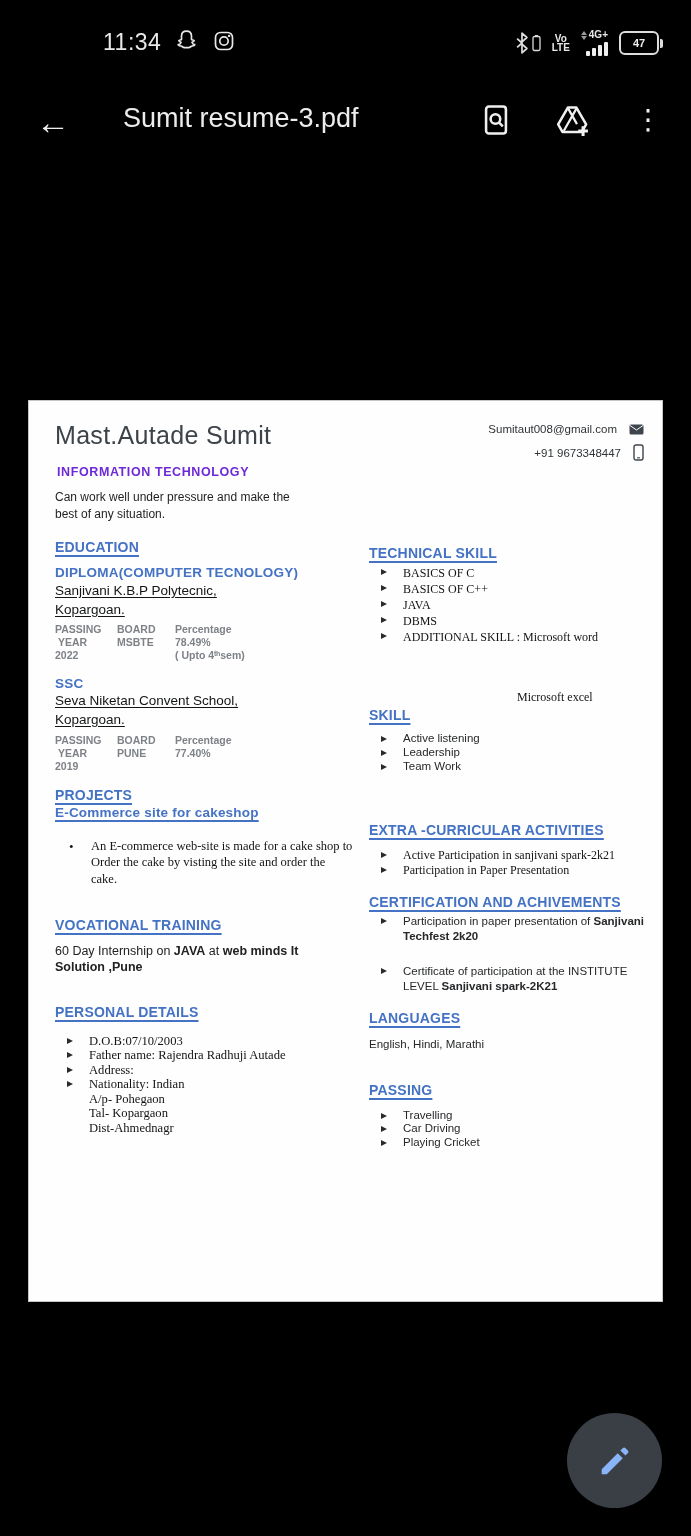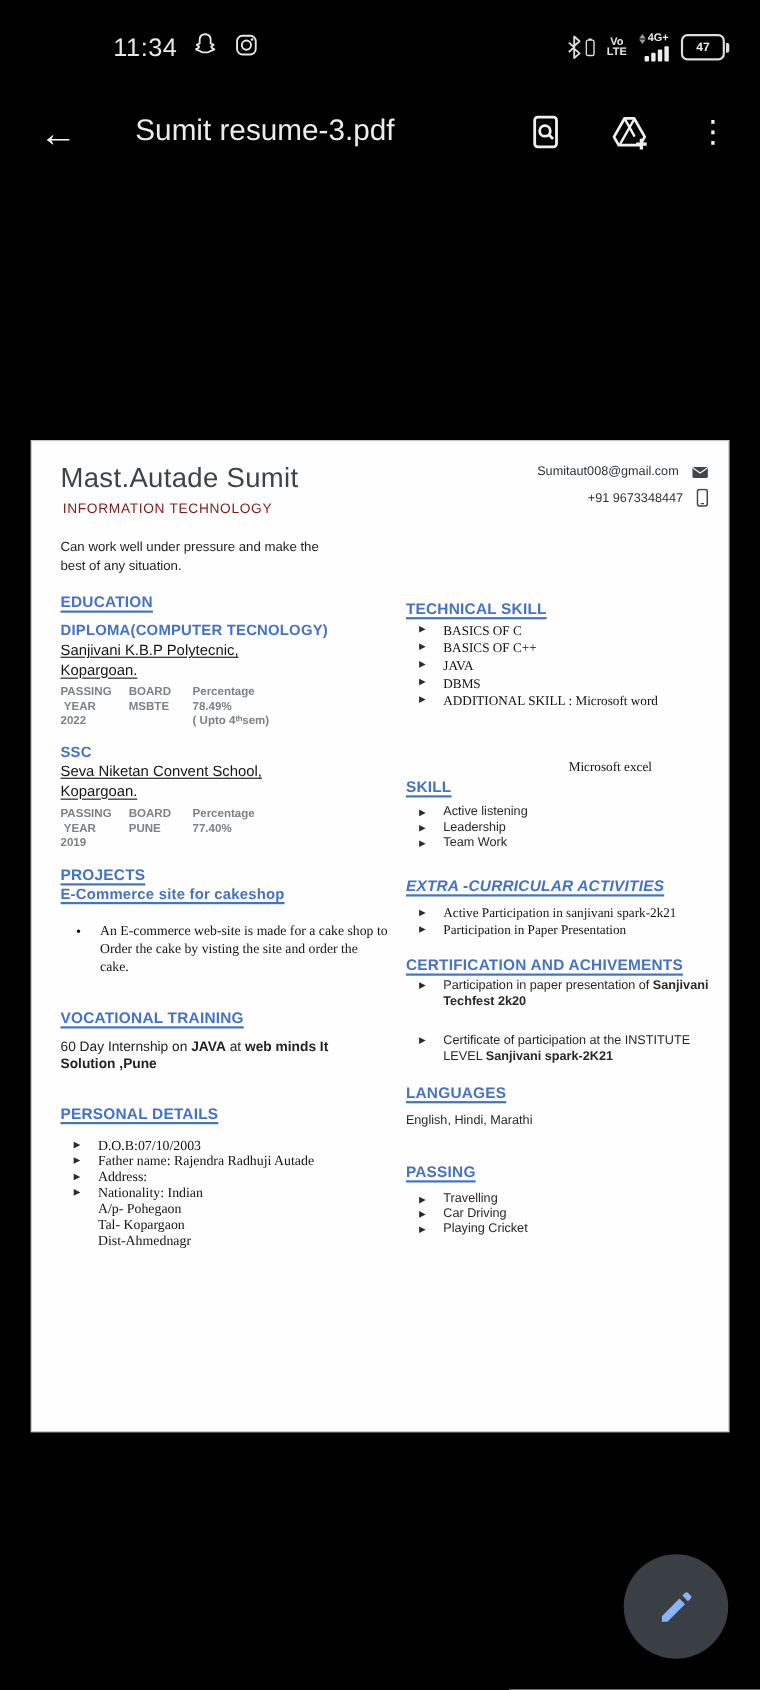--- a/index.html
+++ b/index.html
@@ -28,21 +28,21 @@
   .app-bar{position:absolute;left:0;top:85px;width:691px;height:78px;display:flex;align-items:center;color:#e9e9e9;}
   .back-btn{position:absolute;left:30px;top:14px;width:46px;height:46px;font-size:34px;line-height:46px;text-align:center;color:#f0f0f0;}
   .app-title{position:absolute;left:123px;top:18px;font-size:27px;color:#ececec;white-space:nowrap;}
   .ab-icons{position:absolute;right:20px;top:12px;display:flex;align-items:center;gap:30px;}
   .ab-icon{width:46px;height:46px;display:flex;align-items:center;justify-content:center;}
   .overflow-glyph{font-size:28px;color:#f0f0f0;line-height:46px;}
   
   .pdf-area{position:absolute;left:0;top:163px;width:691px;height:1237px;}
   .page{position:absolute;left:28px;top:237px;width:635px;height:902px;background:#fefefe;border:1px solid #c6c6c6;box-sizing:border-box;}
   .name{position:absolute;left:26px;top:20px;font-size:25px;color:#3d4348;letter-spacing:.3px;}
-  .role{position:absolute;left:28px;top:54px;font-size:12.5px;color:#7f1d1d;letter-spacing:.6px;}
+  .role{position:absolute;left:28px;top:64px;font-size:12.5px;color:#6d28d9;letter-spacing:.6px;font-weight:bold;}
   .contact{position:absolute;right:18px;top:22px;display:flex;flex-direction:column;gap:9px;align-items:flex-end;}
   .c-row{display:flex;align-items:center;gap:12px;}
   .c-text{font-size:11.5px;color:#2f3336;}
   .summary{position:absolute;left:26px;top:88px;width:238px;font-size:12px;line-height:1.4;color:#1d1f21;}
   
   .col-left{position:absolute;left:26px;top:138px;width:302px;}
   .col-right{position:absolute;left:340px;top:144px;width:278px;}
   .h-sec{font-size:14px;font-weight:bold;color:#4472c4;text-decoration:underline;text-decoration-thickness:2px;text-underline-offset:3px;letter-spacing:.2px;}
   .h-sub{font-size:13.5px;font-weight:bold;color:#4472c4;letter-spacing:.2px;}
   .school{font-size:13.5px;color:#121416;text-decoration:underline;text-underline-offset:2px;line-height:1.38;}
@@ -264,21 +264,21 @@
         <div class="serif ts-extra">Microsoft excel</div>
       </div>
 
       <div class="h-sec" style="margin-top:2px;">SKILL</div>
       <div class="sk-list" style="margin-top:9px;">
         <div class="li-row"><span class="mk"></span><span>Active listening</span></div>
         <div class="li-row"><span class="mk"></span><span>Leadership</span></div>
         <div class="li-row"><span class="mk"></span><span>Team Work</span></div>
       </div>
 
-      <div class="h-sec" style="margin-top:23px;font-style:italic;">EXTRA -CURRICULAR ACTIVITIES</div>
+      <div class="h-sec" style="margin-top:48px;">EXTRA -CURRICULAR ACTIVITIES</div>
       <div class="serif ex-list" style="margin-top:10px;">
         <div class="li-row"><span class="mk"></span><span>Active Participation in sanjivani spark-2k21</span></div>
         <div class="li-row"><span class="mk"></span><span>Participation in Paper Presentation</span></div>
       </div>
 
       <div class="h-sec" style="margin-top:16px;">CERTIFICATION AND ACHIVEMENTS</div>
       <div class="li-row cert-item" style="margin-top:4px;">
         <span class="mk"></span><span>Participation in paper presentation of </span><b class="seg">Sanjivani Techfest 2k20</b>
       </div>
       <div class="li-row cert-item" style="margin-top:20px;">

